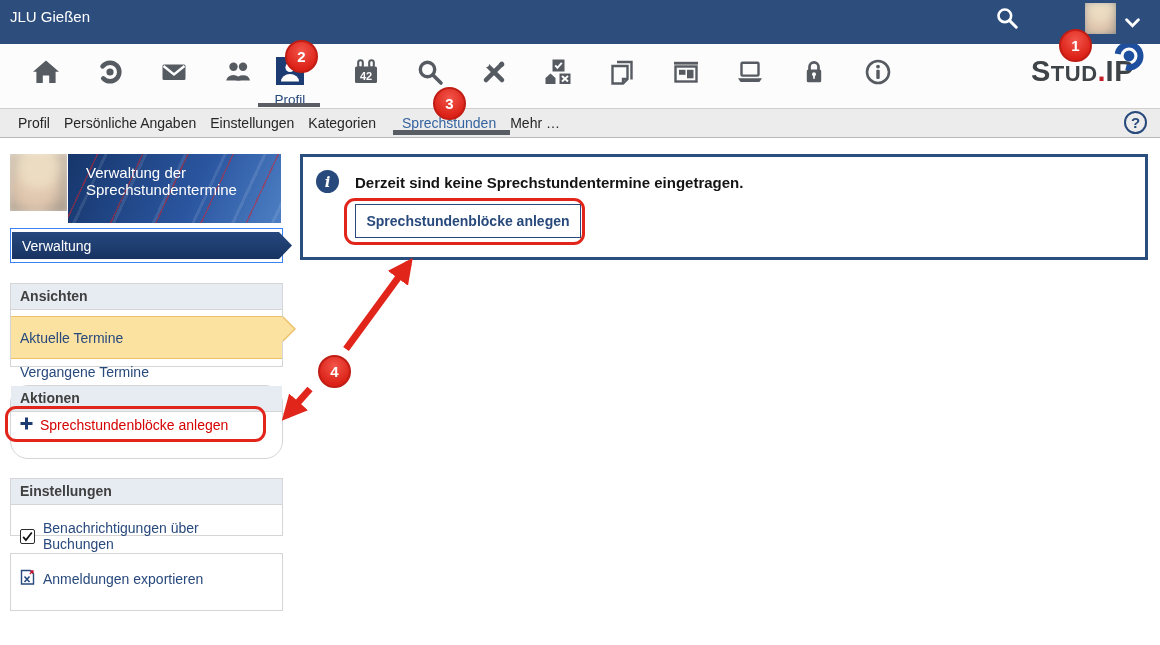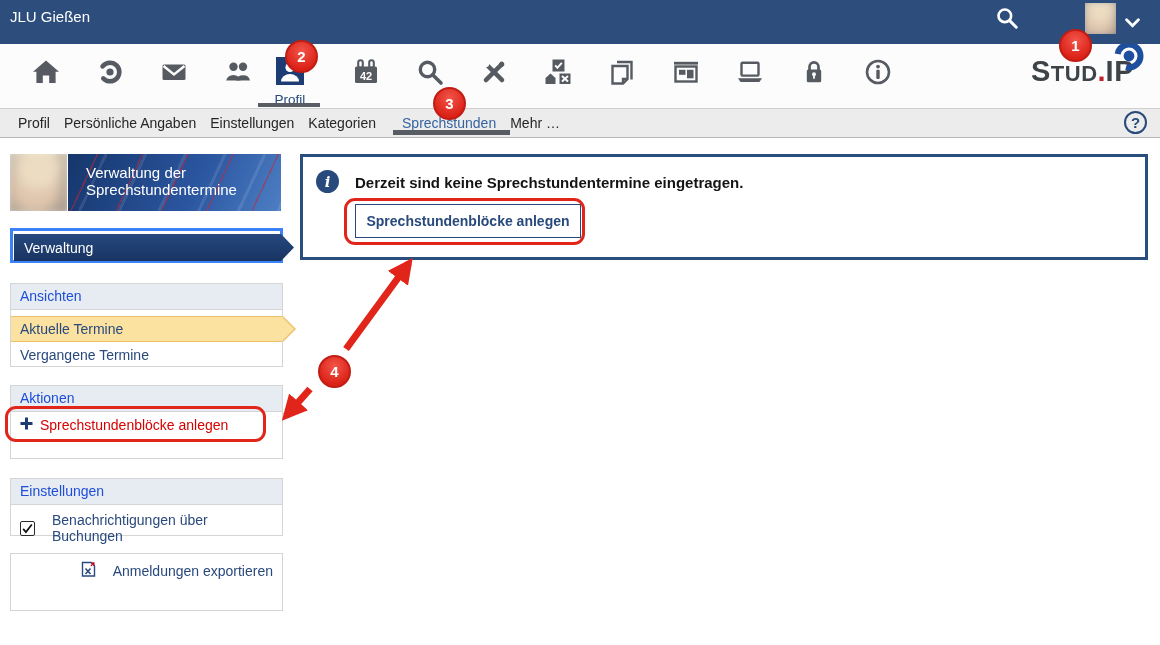--- a/index.html
+++ b/index.html
@@ -38,48 +38,48 @@
   
   .tabbar { position:absolute; left:0; top:108px; width:1160px; height:30px; background:#ececec; border-top:1px solid #cfcfcf; border-bottom:1px solid #b8b8b8; display:flex; align-items:stretch; padding-left:11px; }
   .tab { display:flex; align-items:center; padding:0 7px; font-size:14px; color:#262626; cursor:pointer; position:relative; }
   .tab.active { color:#35639f; margin-left:12px; }
   .tab.active::after { content:""; position:absolute; left:-2px; right:-7px; bottom:2px; height:5px; background:#585c63; }
   .help { position:absolute; left:1124px; top:111px; width:23px; height:23px; border-radius:50%; border:2.5px solid #28497c; color:#28497c; font-weight:bold; font-size:15px; display:flex; align-items:center; justify-content:center; cursor:pointer; background:#ececec; z-index:5; }
 
   
   .side-avatar { position:absolute; left:10px; top:154px; width:57px; height:57px; overflow:hidden; }
   .side-avatar .avatar-blur { filter:blur(5px); }
-  .ctx-banner { position:absolute; left:68px; top:154px; width:213px; height:57px; overflow:hidden;
+  .ctx-banner { position:absolute; left:68px; top:154px; width:213px; height:69px; overflow:hidden;
     background:
       repeating-linear-gradient(115deg, transparent 0 26px, rgba(205,35,45,.5) 26px 27.5px, transparent 27.5px 41px),
       repeating-linear-gradient(115deg, transparent 0 33px, rgba(255,255,255,.10) 33px 36px),
       linear-gradient(115deg,#16366b 0%, #2b56a0 60%, #4d7fc4 100%); }
   .ctx-banner .t { position:absolute; left:18px; top:10px; color:#fff; font-size:15px; line-height:17px; }
 
-  .nav-banner-outer { position:absolute; left:10px; top:228px; width:273px; height:35px; border:3px solid #3b82f6; background:#fff; }
+  .nav-banner-outer { position:absolute; left:10px; top:228px; width:273px; height:35px; border:1px solid #3b82f6; background:#fff; }
   .nav-banner { position:absolute; left:1px; top:3px; width:280px; height:27px; padding-left:10px; display:flex; align-items:center; color:#fff; font-size:14px; cursor:pointer;
     background:linear-gradient(#27497f,#173361);
     clip-path:polygon(0 0, calc(100% - 13px) 0, 100% 50%, calc(100% - 13px) 100%, 0 100%); }
 
   .widget { position:absolute; left:10px; width:273px; background:#fff; border:1px solid #d5d5d5; }
-  .widget-head { background:#e7ebf2; color:#1d4ed8; font-weight:normal; font-size:14px; padding:4px 9px; border-bottom:1px solid #d5d5d5; height:26px; line-height:17px; }
+  .widget-head { background:#e7ebf2; color:#404040; font-weight:bold; font-size:14px; padding:4px 9px; border-bottom:1px solid #d5d5d5; height:26px; line-height:17px; }
   .w-views { top:283px; height:84px; }
   .w-views .list { padding-top:6px; }
-  .w-actions { top:385px; height:74px; }
+  .w-actions { top:385px; height:74px;border-radius:18px; }
   .w-settings { top:478px; height:58px; }
   .w-export { top:553px; height:58px; }
 
   .view-item { height:25px; display:flex; align-items:center; padding-left:9px; font-size:14px; color:#28497c; position:relative; cursor:pointer; }
-  .view-item.active { background:#fbe2a1; border-top:1px solid #edc06a; border-bottom:1px solid #edc06a; height:26px; }
+  .view-item.active { background:#fbe2a1; border-top:1px solid #edc06a; border-bottom:1px solid #edc06a; height:43px; }
   .view-item.active::before { content:""; position:absolute; right:-14px; top:-1px; border-top:13px solid transparent; border-bottom:13px solid transparent; border-left:13px solid #edc06a; }
   .view-item.active::after { content:""; position:absolute; right:-12px; top:0; border-top:12.5px solid transparent; border-bottom:12.5px solid transparent; border-left:12px solid #fbe2a1; }
 
   .action-item { display:flex; align-items:center; gap:7px; padding:4px 9px; font-size:14px; color:#28497c; cursor:pointer; min-height:25px; }
   .action-item.hot { color:#d60000; }
-  .check-item, .export-item { display:flex; align-items:center; gap:17px; padding:7px 9px; font-size:14px; color:#28497c; cursor:pointer;justify-content:flex-end; }
+  .check-item, .export-item { display:flex; align-items:center; gap:8px; padding:15px 9px; font-size:14px; color:#28497c; cursor:pointer; }
   .checkbox { width:15px; height:15px; border:1.6px solid #2b2b2b; background:#fff; border-radius:2px; display:flex; align-items:center; justify-content:center; flex:0 0 auto; cursor:pointer; }
 
   
   .msg-box { position:absolute; left:300px; top:154px; width:848px; height:106px; border:3px solid #2a4f7f; background:#fff; }
   .info-badge { position:absolute; left:13px; top:13px; width:23px; height:23px; border-radius:50%; background:#28497c; color:#fff; font:bold italic 15px "DejaVu Serif", serif; display:flex; align-items:center; justify-content:center; }
   .msg-text { position:absolute; left:52px; top:17px; font-size:15px; font-weight:bold; color:#141414; }
   .create-btn { position:absolute; left:52px; top:47px; width:226px; height:34px; border:1px solid #28497c; background:#fff; color:#28497c; font-weight:bold; font-size:14px; font-family:"Liberation Sans",sans-serif; cursor:pointer; }
 
   
   .anno-box { position:absolute; border:3px solid #e1251b; border-radius:11px; z-index:40; pointer-events:none; }

